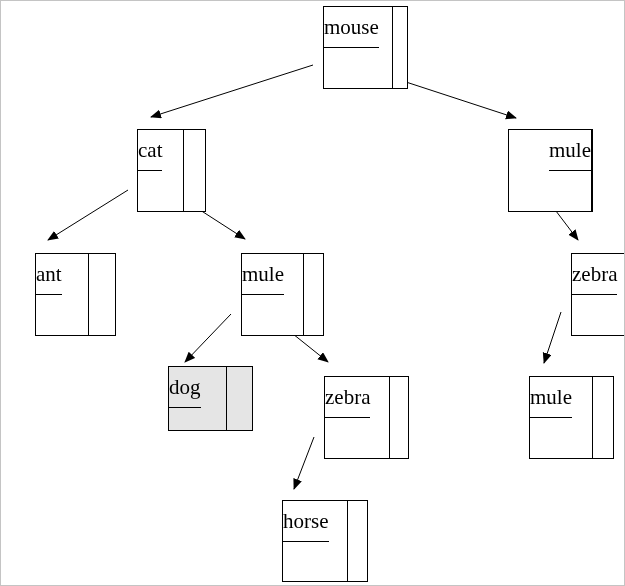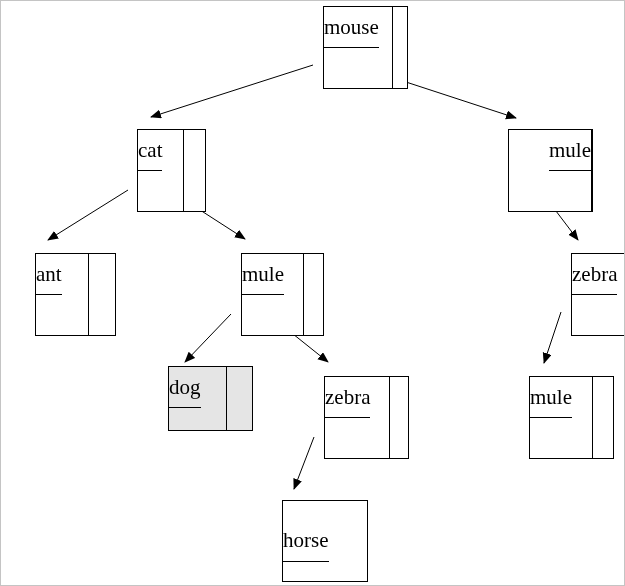--- a/index.html
+++ b/index.html
@@ -135,21 +135,21 @@
           <div class="ptr-right"></div>
         </div>
       </div>
       <div class="node" style="left: 496px; top: 375px; width: 85px; height: 83px; background: rgb(255, 255, 255);">
         <div class="label-cell">mule</div>
         <div class="ptr-row">
           <div class="ptr-left"></div>
           <div class="ptr-right"></div>
         </div>
       </div>
-      <div class="node" style="left: 249px; top: 499px; width: 86px; height: 82px; background: rgb(255, 255, 255); align-items: center;">
+      <div class="node" style="left: 249px; top: 499px; width: 86px; height: 82px; background: rgb(255, 255, 255);">
         <div class="label-cell">horse</div>
         <div class="ptr-row">
           <div class="ptr-left"></div>
           <div class="ptr-right"></div>
         </div>
       </div>
     </div>
 </div>
 
 </body></html>

